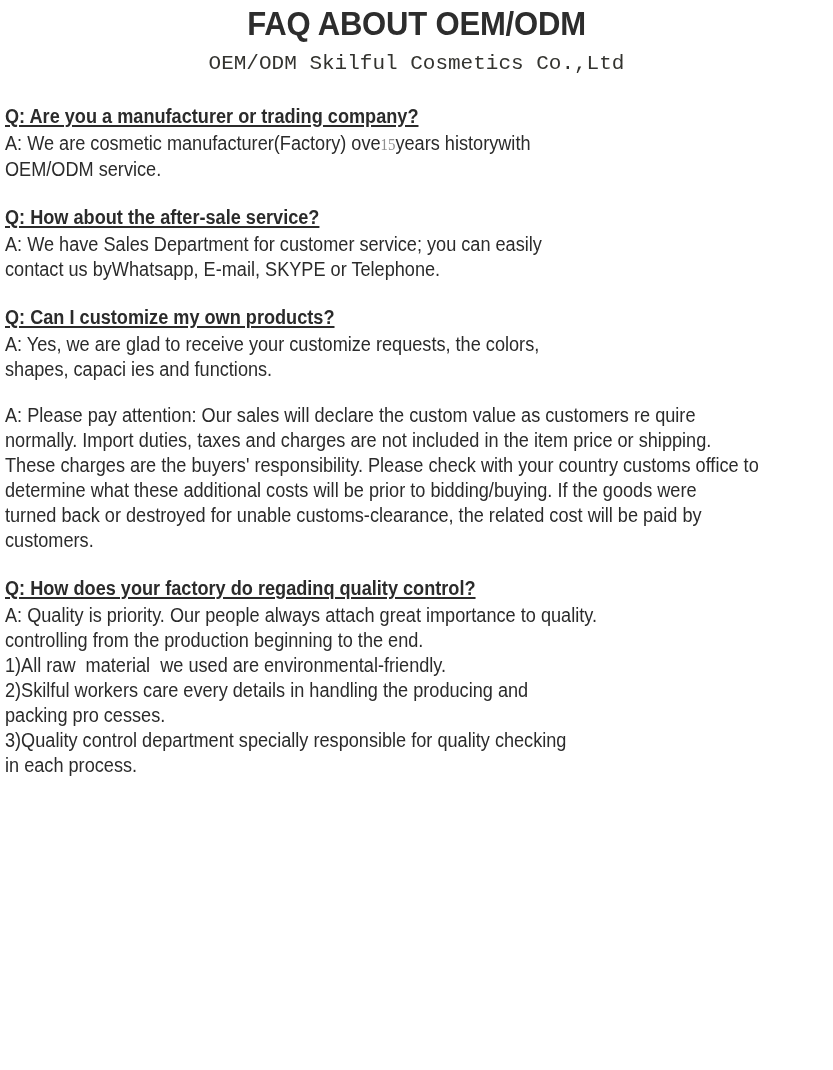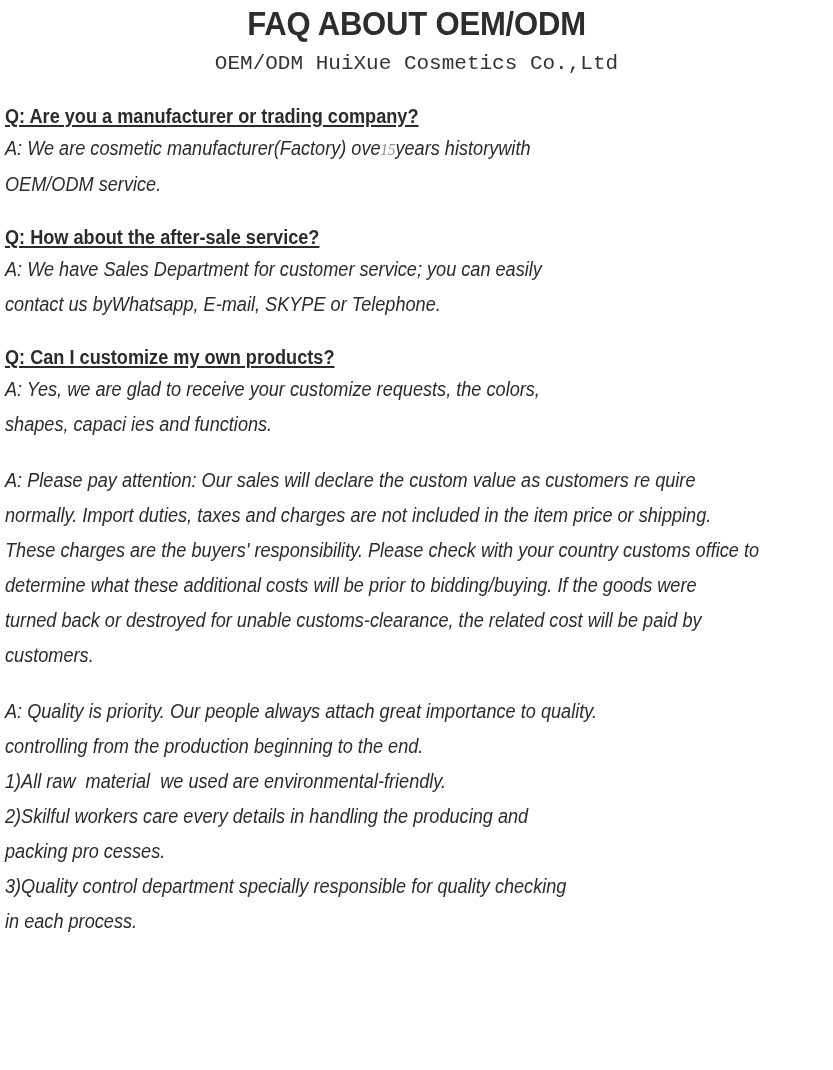--- a/index.html
+++ b/index.html
@@ -75,24 +75,23 @@
     text-underline-offset: 2px;
     text-decoration-thickness: 2px;
     white-space: pre;
     transform: scaleX(0.93);
     transform-origin: left center;
   }
 
   .faq-answer {
     font-family: "Liberation Sans", sans-serif;
     font-size: 19.5px;
-    line-height: 35px;
+    line-height: 25px;
     color: #2b2b2b;
     white-space: pre-wrap;
-    font-style: italic;
   }
 
   .faq-line {
     display: block;
     white-space: pre;
     transform: scaleX(0.93);
     transform-origin: left center;
   }
 
   
@@ -103,21 +102,21 @@
     vertical-align: baseline;
   }
 </style>
 </head>
 <body>
 
 <div class="page">
 
   <h1 class="doc-title">FAQ ABOUT OEM/ODM</h1>
 
-  <div class="doc-subtitle">OEM/ODM HuiXue Cosmetics Co.,Ltd</div>
+  <div class="doc-subtitle">OEM/ODM Skilful Cosmetics Co.,Ltd</div>
 
   <div class="faq-body">
 
   <div class="faq-section">
         <div><span class="faq-question">Q: Are you a manufacturer or trading company?</span></div>
         <div class="faq-answer"><span class="faq-line">A: We are cosmetic manufacturer(Factory) ove<span class="inline-light">15</span><span>years historywith</span></span><span class="faq-line">OEM/ODM service.</span></div>
       </div>
       <div class="faq-section">
         <div><span class="faq-question">Q: How about the after-sale service?</span></div>
         <div class="faq-answer"><span class="faq-line">A: We have Sales Department for customer service; you can easily</span><span class="faq-line">contact us byWhatsapp, E-mail, SKYPE or Telephone.</span></div>
@@ -125,17 +124,18 @@
       <div class="faq-section">
         <div><span class="faq-question">Q: Can I customize my own products?</span></div>
         <div class="faq-answer"><span class="faq-line">A: Yes, we are glad to receive your customize requests, the colors,</span><span class="faq-line">shapes, capaci ies and functions.</span></div>
       </div>
       <div class="faq-section">
         <div class="faq-answer"><span class="faq-line">A: Please pay attention: Our sales will declare the custom value as customers re quire</span><span class="faq-line">normally. Import duties, taxes and charges are not included in the item price or shipping.</span><span class="faq-line">These charges are the buyers' responsibility. Please check with your country customs office to</span><span class="faq-line">determine what these additional costs will be prior to bidding/buying. If the goods were</span><span class="faq-line">turned back or destroyed for unable customs-clearance, the related cost will be paid by</span><span class="faq-line">customers.</span></div>
       </div>
       <div class="faq-section">
       </div>
       <div class="faq-section">
+        <div><span class="faq-question">Q: How does your factory do regadinq quality control?</span></div>
         <div class="faq-answer"><span class="faq-line">A: Quality is priority. Our people always attach great importance to quality.</span><span class="faq-line">controlling from the production beginning to the end.</span><span class="faq-line">1)All raw  material  we used are environmental-friendly.</span><span class="faq-line">2)Skilful workers care every details in handling the producing and</span><span class="faq-line">packing pro cesses.</span><span class="faq-line">3)Quality control department specially responsible for quality checking</span><span class="faq-line">in each process.</span></div>
       </div>
     </div>
 
 </div>
 
 </body></html>

